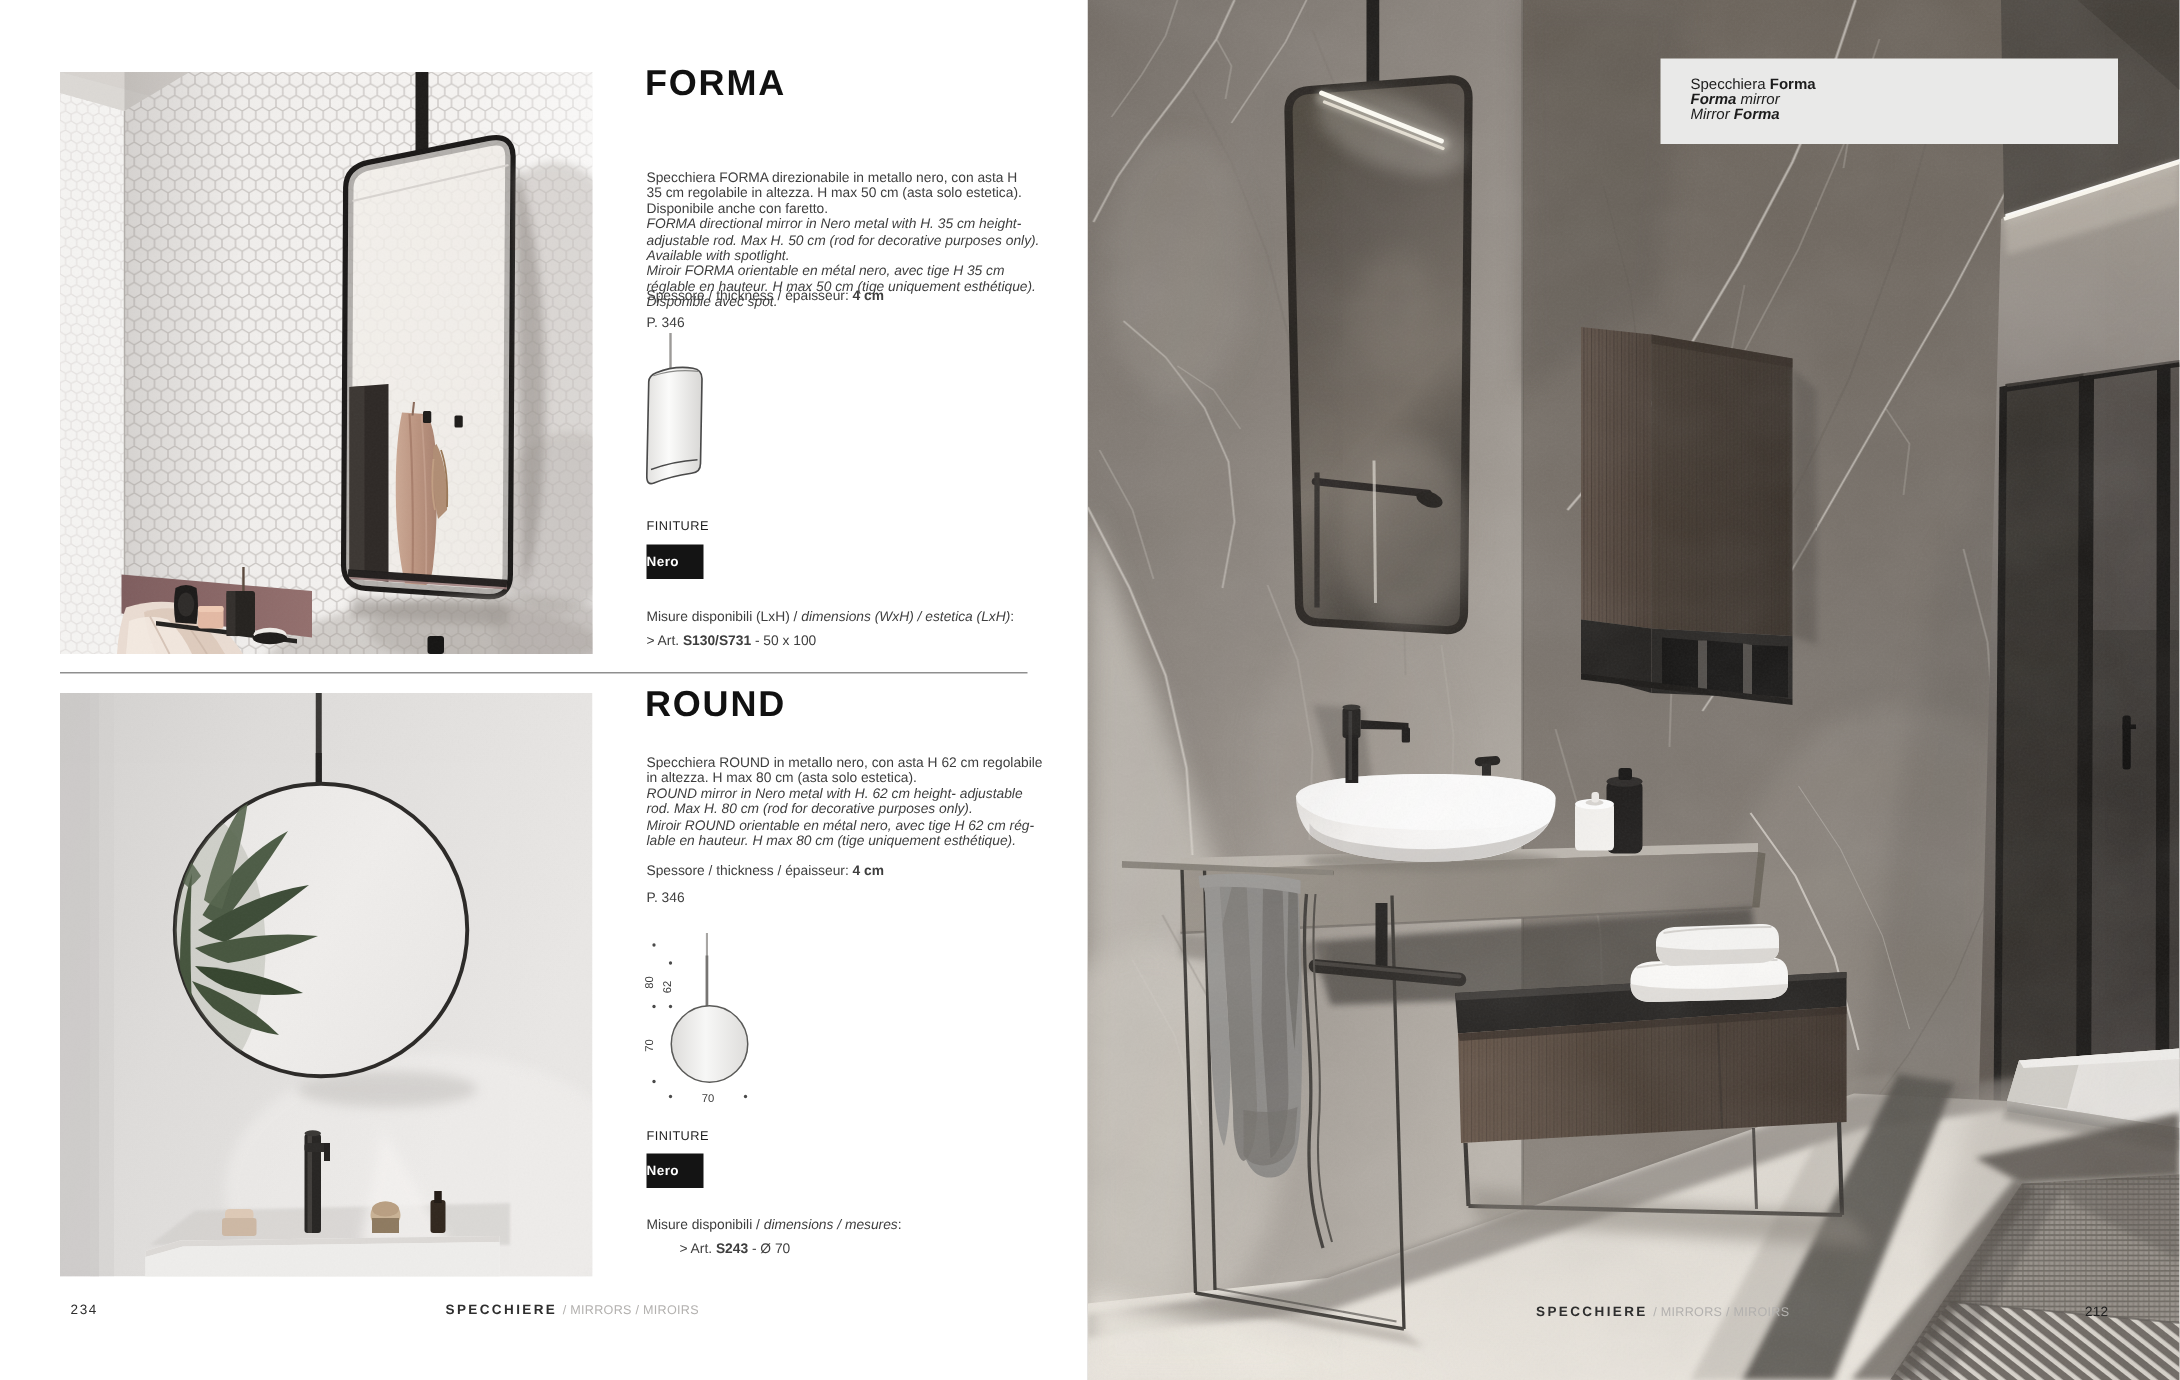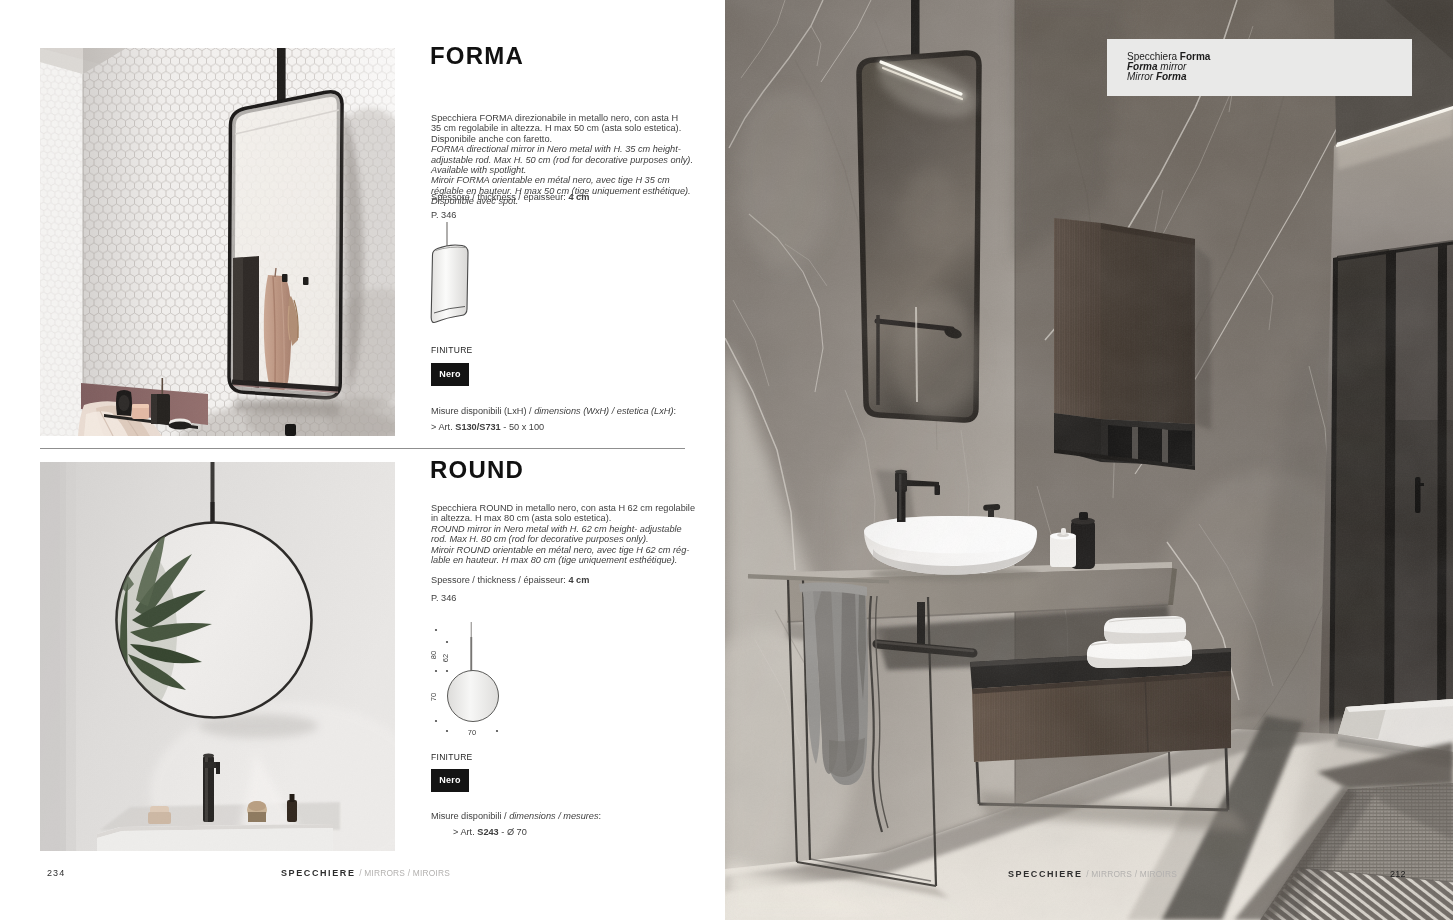--- a/index.html
+++ b/index.html
@@ -3,23 +3,23 @@
 <meta charset="utf-8">
 <style>
   html,body{margin:0;padding:0;}
   body{width:1453px;height:920px;position:relative;background:#ffffff;
        font-family:"Liberation Sans", sans-serif;overflow:hidden;}
   .abs{position:absolute;}
   .t{color:#3e3e3e;font-size:9.2px;line-height:10.4px;letter-spacing:0;}
   h1{font-size:24px;font-weight:bold;color:#111;letter-spacing:1.2px;margin:0;}
   .lbl{font-size:8.5px;font-weight:normal;color:#1e1e1e;letter-spacing:.3px;}
   .chip{width:38px;height:23px;background:#141414;color:#fff;font-size:9px;
-        font-weight:bold;text-align:center;line-height:23px;letter-spacing:.3px;}
+        font-weight:bold;text-align:left;line-height:23px;letter-spacing:.3px;}
   .ftr{font-size:9px;color:#2e2e2e;letter-spacing:1.1px;}
-  .ftr b{letter-spacing:1.6px;}
+  .ftr b{letter-spacing:1.6px;margin-left:16px;}
   .ftr .grey{color:#b3b1af;letter-spacing:.2px;font-size:8.4px;}
 </style>
 </head>
 <body>
 
 <div class="abs" style="left:40px;top:48px;width:355px;height:388px;">
 <svg width="355" height="388" viewBox="0 0 355 388">
 <defs>
   <pattern id="hexR" width="9" height="15.588" patternUnits="userSpaceOnUse">
     <rect width="9" height="15.588" fill="#f5f3f1"></rect>

